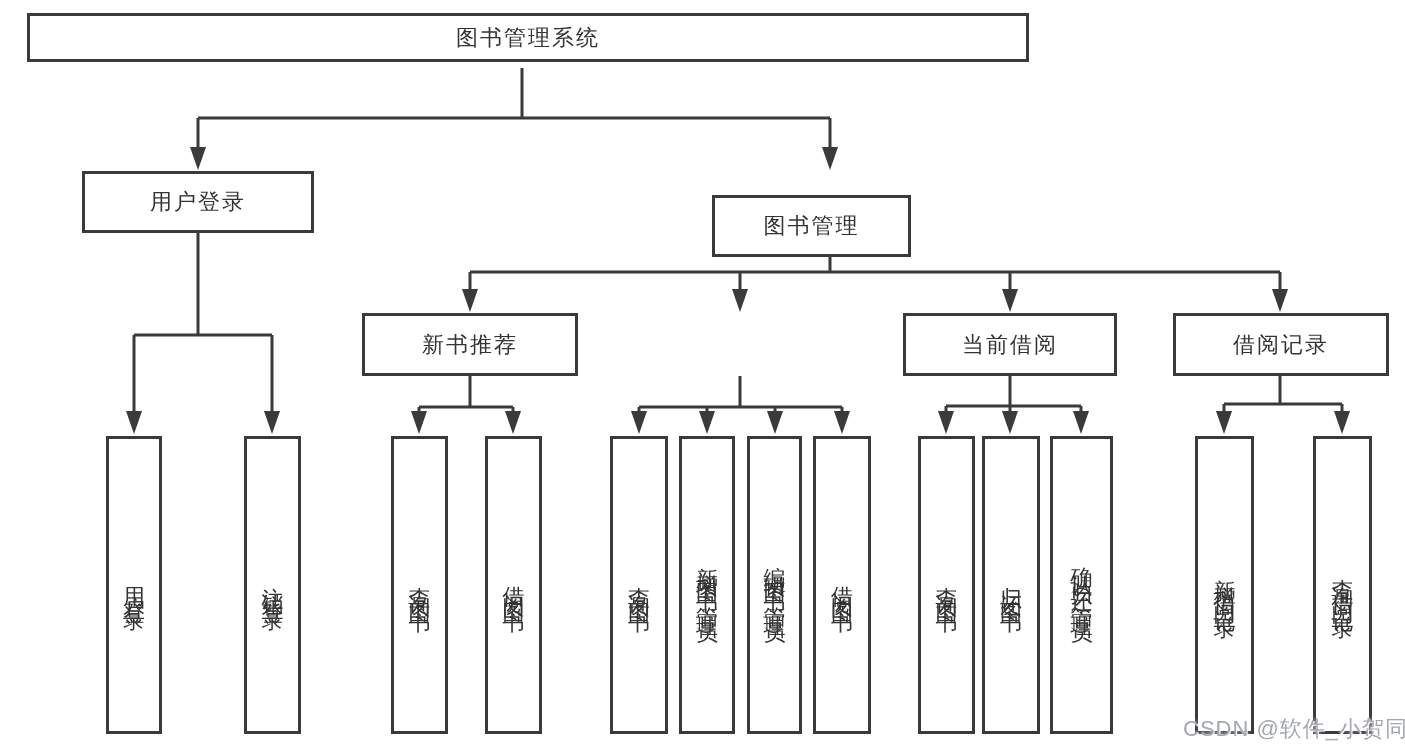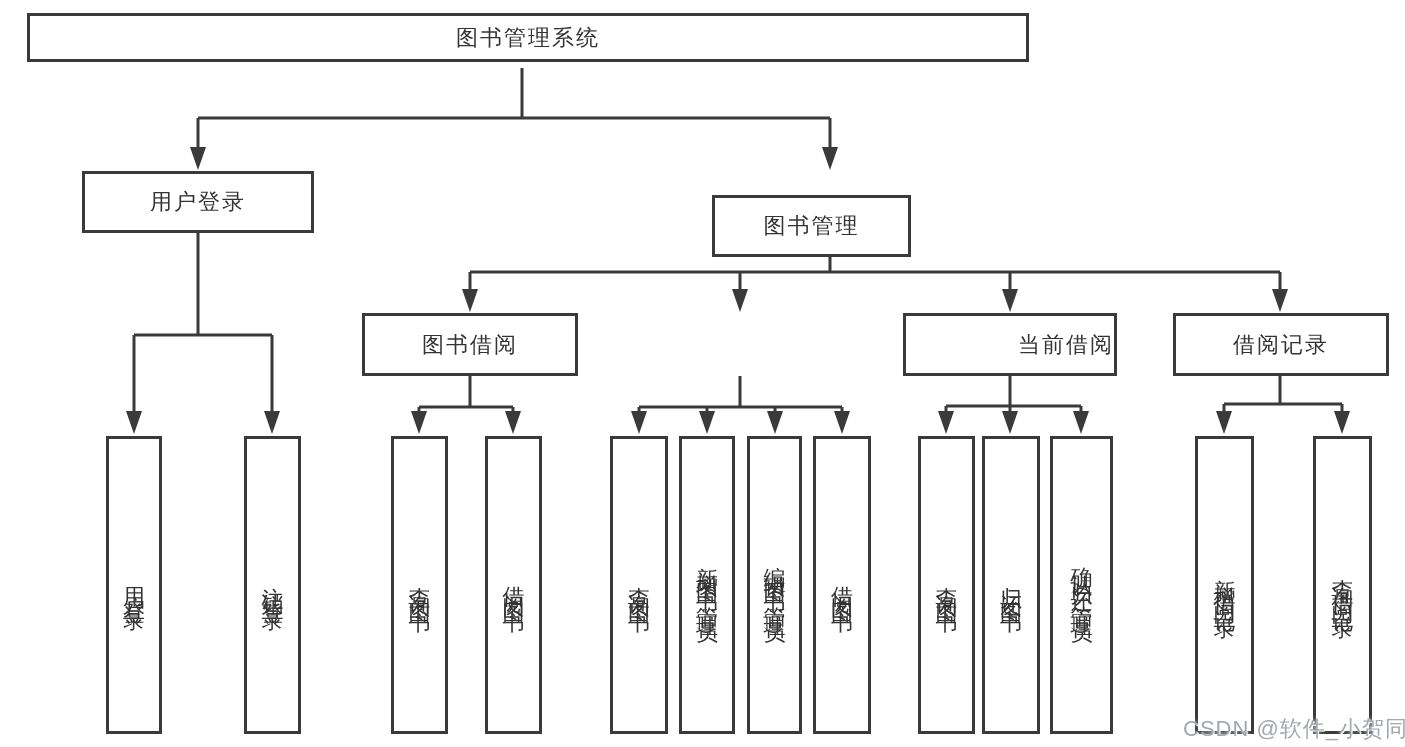--- a/index.html
+++ b/index.html
@@ -40,21 +40,21 @@
     letter-spacing: 2px;
     color: var(--text);
     white-space: nowrap;
   }
   .root-node   { left: 27px;  top: 13px;  width: 1002px; height: 49px; }
   .lvl2-login  { left: 82px;  top: 171px; width: 232px;  height: 62px; }
   .lvl2-mgmt   { left: 712px; top: 171px; width: 199px;  height: 62px; margin-top: 24px; }
   .lvl3        { top: 313px; height: 63px; }
   .lvl3-nb     { left: 362px;  width: 216px; }
   .lvl3-bb     { left: 633px;  width: 215px; }
-  .lvl3-cb     { left: 903px;  width: 214px; justify-content: flex-end; }
+  .lvl3-cb     { left: 903px;  width: 214px; }
   .lvl3-br     { left: 1173px; width: 216px; }
   .leaf {
     position: absolute;
     top: 436px;
     height: 298px;
     border: 3px solid var(--line);
     background: #fff;
     display: flex;
     align-items: center;
     justify-content: center;
@@ -165,21 +165,21 @@
   </div>
 
   <div class="node lvl2-login">
     <span>用户登录</span>
   </div>
   <div class="node lvl2-mgmt">
     <span>图书管理</span>
   </div>
 
   <div class="node lvl3 lvl3-nb">
-    <span>图书借阅</span>
+    <span>新书推荐</span>
   </div>
   <div class="node lvl3 lvl3-cb">
     <span>当前借阅</span>
   </div>
   <div class="node lvl3 lvl3-br">
     <span>借阅记录</span>
   </div>
 
   <div class="leaf leaf-1">
     <span>用户登录</span>

